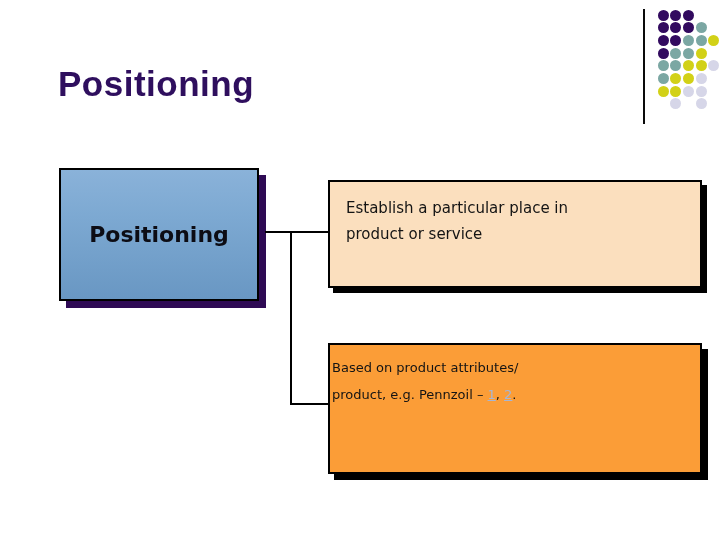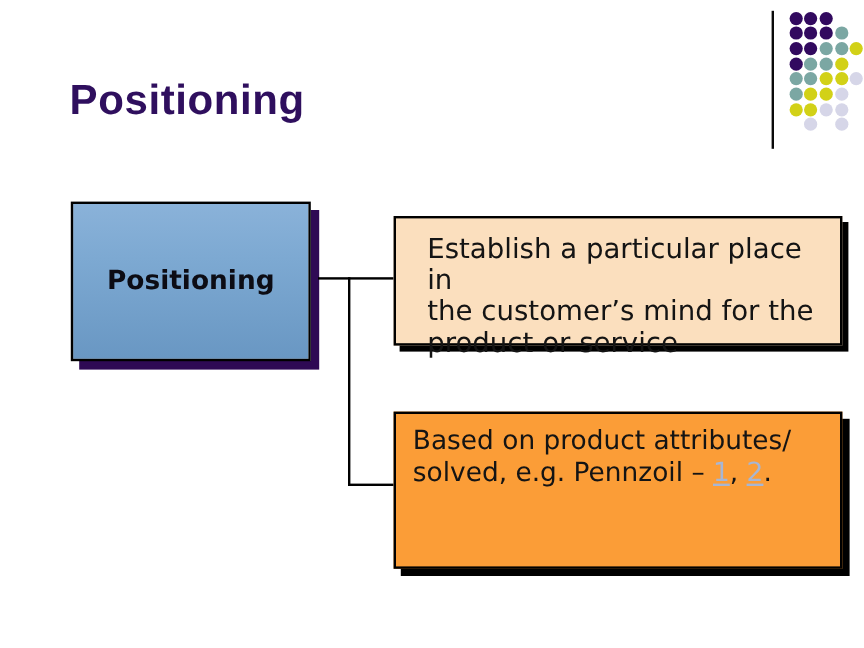--- a/index.html
+++ b/index.html
@@ -68,37 +68,37 @@
 
   
   .def-box {
     position: absolute;
     left: 312px; top: 180px;
     width: 374px; height: 108px;
     box-sizing: border-box;
     border: 2px solid #000000;
     background: #fbdfbe;
     box-shadow: 5px 5px 0 #000000;
-    padding: 13px 8px 0 26px;
-    font-size: 23px;
+    padding: 13px 8px 0 16px;
+    font-size: 15px;
     line-height: 26px;
     color: #141414;
   }
 
   
   .basis-box {
     position: absolute;
     left: 312px; top: 343px;
     width: 374px; height: 131px;
     box-sizing: border-box;
     border: 2px solid #000000;
     background: #fb9d37;
     box-shadow: 6px 6px 0 #000000;
-    padding: 9px 8px 0 14px;
-    font-size: 22px;
+    padding: 9px 8px 0 2px;
+    font-size: 13px;
     line-height: 27px;
     color: #141414;
   }
   .slide-link {
     color: #a7b6d4;
     text-decoration: underline;
     cursor: pointer;
   }
 </style>
 </head>
@@ -148,22 +148,21 @@
   <div class="source-box">
     <span class="source-box-label">Positioning</span>
   </div>
 
   <div class="conn conn-h1"></div>
   <div class="conn conn-v"></div>
   <div class="conn conn-h2"></div>
 
   <div class="def-box">
     <div>Establish a particular place in</div>
-    <div>the customer’s mind for the</div>
     <div>product or service</div>
   </div>
 
   <div class="basis-box">
     <div>Based on product attributes/</div>
-    <div><span>solved, e.g. Pennzoil – </span><a class="slide-link">1</a><span>, </span><a class="slide-link">2</a><span>.</span></div>
+    <div><span>product, e.g. Pennzoil – </span><a class="slide-link">1</a><span>, </span><a class="slide-link">2</a><span>.</span></div>
   </div>
 
 </div>
 
 </body></html>

